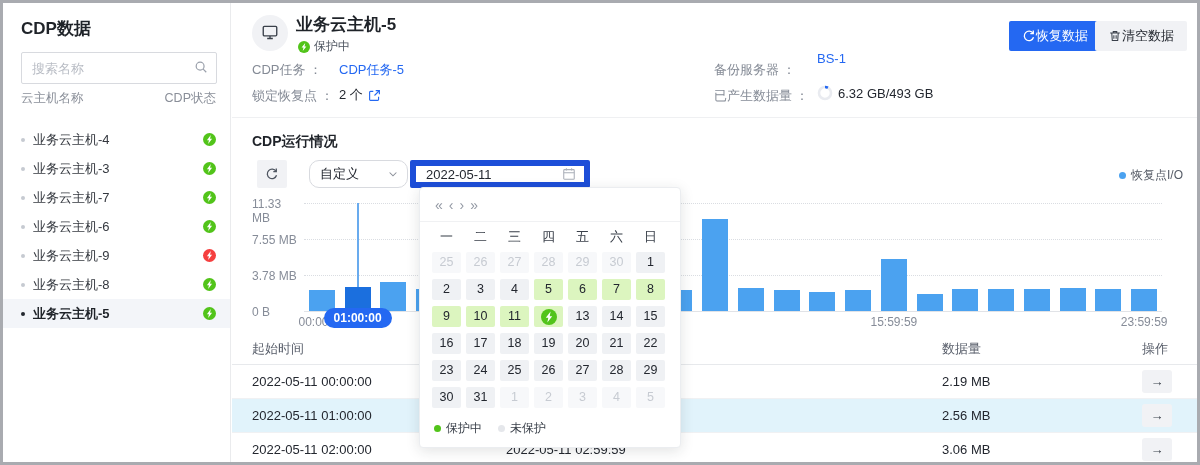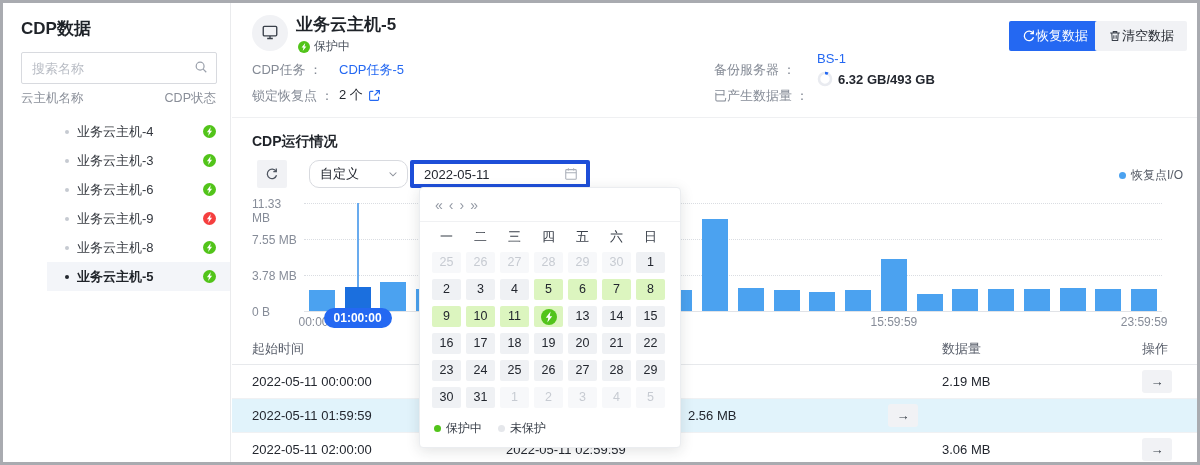--- a/index.html
+++ b/index.html
@@ -11,21 +11,21 @@
   .sidebar { position:absolute; left:0; top:0; width:228px; height:100%;
              border-right:1px solid #eaebed; background:#fff; padding-top:14px; }
   .sb-title { margin-left:18px; font-size:17px; font-weight:bold; color:#1f2329; }
   .sb-search { margin:12px 13px 0 18px; height:32px; border:1px solid #d8dadf; border-radius:2px;
                display:flex; align-items:center; padding:0 8px 0 10px; }
   .sb-search input { flex:1; border:none; outline:none; font-size:13px; color:#23272f;
                      font-family:"Liberation Sans", sans-serif; min-width:0; }
   .sb-search input::placeholder { color:#b8bcc4; }
   .sb-cols { margin-top:6px; display:flex; justify-content:space-between;
              padding:0 14px 0 18px; color:#8a8f99; font-size:12.5px; }
-  .sb-list { margin-top:10px;padding-left:44px; }
+  .sb-list { margin-top:18px; }
   .sb-item { height:29px; display:flex; align-items:center; padding:0 14px 0 18px; cursor:pointer; }
   .sb-item .dot { width:4px; height:4px; border-radius:50%; background:#c6cad1; margin-right:8px; flex:none; }
   .sb-item .nm { flex:1; color:#34383f; }
   .sb-item.sel { background:#f3f5f9; }
   .sb-item.sel .nm { font-weight:bold; color:#1f2329; }
   .sb-item.sel .dot { background:#23272f; }
   .sb-status { width:13px; height:13px; flex:none; display:flex; }
 
   
   .main { position:absolute; left:229px; top:0; right:0; bottom:0; }
@@ -44,21 +44,21 @@
   .h-divider { position:absolute; left:0; right:0; top:114px; height:1px; background:#eff0f2; }
 
   
   .p-title { position:absolute; left:20px; top:130px; font-size:14px; font-weight:bold; color:#1f2329; }
   .refresh-btn { position:absolute; left:25px; top:157px; width:30px; height:28px; background:#f1f2f5;
                  border-radius:2px; display:flex; align-items:center; justify-content:center; cursor:pointer; }
   .select { position:absolute; left:77px; top:157px; width:99px; height:28px; border:1px solid #d8dadf;
             border-radius:10px; background:#fff; display:flex; align-items:center; padding:0 8px 0 10px;
             cursor:pointer; }
   .select .sv { flex:1; font-size:13px; color:#23272f; }
-  .date-input { position:absolute; left:178px; top:157px; width:180px; height:28px; border:4px solid #1d4ed8;
+  .date-input { position:absolute; left:178px; top:157px; width:180px; height:28px; border:6px solid #1d4ed8;
                 border-radius:2px; background:#fff; display:flex; align-items:center; padding:0 8px 0 10px; }
   .date-input input { flex:1; border:none; outline:none; font-size:13px; color:#23272f;
                       font-family:"Liberation Sans", sans-serif; min-width:0; }
   .legend { position:absolute; right:14px; top:164px; display:flex; align-items:center; gap:5px;
             font-size:12px; color:#555b66; }
   .legend .ldot { width:7px; height:7px; border-radius:50%; background:#4ba2f0; }
 
   
   .chart { position:absolute; left:20px; top:192px; width:910px; height:150px; }
   .grid { position:absolute; left:52px; right:0; height:0; border-top:1px dotted #dadde2; }
@@ -141,20 +141,30 @@
           <span class="nm">业务云主机-3</span>
           <span class="sb-status">
             <svg width="13" height="13" viewBox="0 0 16 16">
               <circle cx="8" cy="8" r="8" fill="#52c41a"></circle>
               <path d="M9.6 2.6 L4.8 8.8 h2.5 L6.3 13.4 l4.9-6.2 H8.7 Z" fill="#fff"></path>
             </svg>
           </span>
         </div>
         <div class="sb-item">
           <span class="dot"></span>
+          <span class="nm">业务云主机-7</span>
+          <span class="sb-status">
+            <svg width="13" height="13" viewBox="0 0 16 16">
+              <circle cx="8" cy="8" r="8" fill="#52c41a"></circle>
+              <path d="M9.6 2.6 L4.8 8.8 h2.5 L6.3 13.4 l4.9-6.2 H8.7 Z" fill="#fff"></path>
+            </svg>
+          </span>
+        </div>
+        <div class="sb-item">
+          <span class="dot"></span>
           <span class="nm">业务云主机-6</span>
           <span class="sb-status">
             <svg width="13" height="13" viewBox="0 0 16 16">
               <circle cx="8" cy="8" r="8" fill="#52c41a"></circle>
               <path d="M9.6 2.6 L4.8 8.8 h2.5 L6.3 13.4 l4.9-6.2 H8.7 Z" fill="#fff"></path>
             </svg>
           </span>
         </div>
         <div class="sb-item">
           <span class="dot"></span>
@@ -239,21 +249,21 @@
           <path d="M13 9.5V13a1 1 0 0 1-1 1H3a1 1 0 0 1-1-1V4a1 1 0 0 1 1-1h3.5"></path>
           <path d="M9.5 2H14v4.5M14 2L8 8"></path>
           </svg>
       </span>
     </span>
 
     <span class="ilabel" style="left:482px; top:58px;">备份服务器 ：</span>
     <span class="ivalue link" style="left:585px; top:48px;">BS-1</span>
 
     <span class="ilabel" style="left:482px; top:84px;">已产生数据量 ：</span>
-    <span class="ivalue" style="left:585px; top:68px;font-weight:bold;">
+    <span class="ivalue" style="left:585px; top:82px;">
       <span style="display:flex">
         <svg width="16" height="16" viewBox="0 0 16 16">
           <circle cx="8" cy="8" r="6" fill="none" stroke="#e9ebf0" stroke-width="2.6"></circle>
           <circle cx="8" cy="8" r="6" fill="none" stroke="#2468f2" stroke-width="2.6" stroke-dasharray="3 34.7" transform="rotate(-90 8 8)"></circle>
           </svg>
       </span>
       <span>6.32 GB/493 GB</span>
     </span>
 
     <div class="h-divider"></div>
@@ -391,20 +401,21 @@
       <div id="tbody">
           <div class="trow">
             <span class="c1">2022-05-11 00:00:00</span>
             <span class="c2">2022-05-11 00:59:59</span>
             <span class="c3">2.19 MB</span>
             <span class="c4">
               <span class="go-btn">→</span>
             </span>
           </div>
           <div class="trow hl">
+            <span class="c1">2022-05-11 01:00:00</span>
             <span class="c2">2022-05-11 01:59:59</span>
             <span class="c3">2.56 MB</span>
             <span class="c4">
               <span class="go-btn">→</span>
             </span>
           </div>
           <div class="trow">
             <span class="c1">2022-05-11 02:00:00</span>
             <span class="c2">2022-05-11 02:59:59</span>
             <span class="c3">3.06 MB</span>

